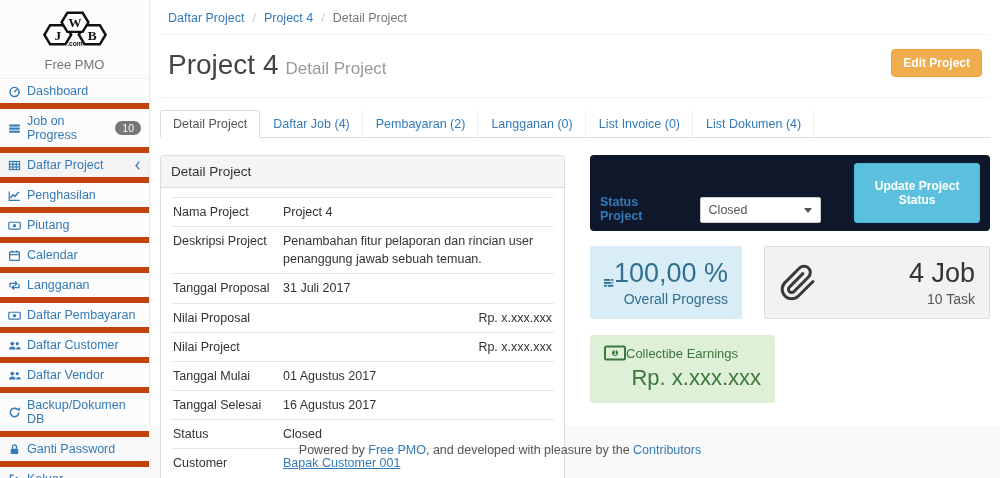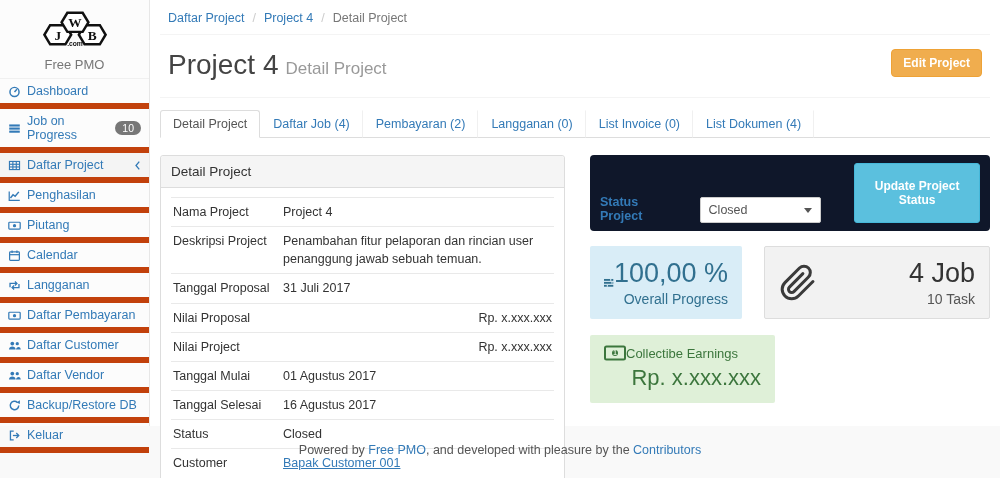--- a/index.html
+++ b/index.html
@@ -205,21 +205,30 @@
               </svg>
           <span>Daftar Vendor</span>
             </a>
           </li>
         <li>
             <a href="#">
           <svg class="icn" viewBox="0 0 16 16">
                 <path d="M13.2 8a5.2 5.2 0 1 1-1.6-3.8" fill="none" stroke="currentColor" stroke-width="1.8"></path>
                 <polygon points="14.6,1.6 14.6,6 10.4,4.4" fill="currentColor"></polygon>
               </svg>
-          <span>Backup/Restore DB</span>
+          <span>Backup/Dokumen DB</span>
+            </a>
+          </li>
+        <li>
+            <a href="#">
+          <svg class="icn" viewBox="0 0 16 16">
+                <rect x="3.4" y="7" width="9.2" height="6.6" rx="1" fill="currentColor"></rect>
+                <path d="M5.5 7V4.9a2.5 2.5 0 0 1 5 0V7" fill="none" stroke="currentColor" stroke-width="1.6"></path>
+              </svg>
+          <span>Ganti Password</span>
             </a>
           </li>
         <li>
             <a href="#">
           <svg class="icn" viewBox="0 0 16 16">
                 <g stroke="currentColor" stroke-width="1.6" fill="none">
                   <path d="M7 2.5H3v11h4"></path>
                   <path d="M10.2 5l3 3-3 3"></path>
                   <line x1="6" y1="8" x2="13" y2="8"></line>
                 </g>

